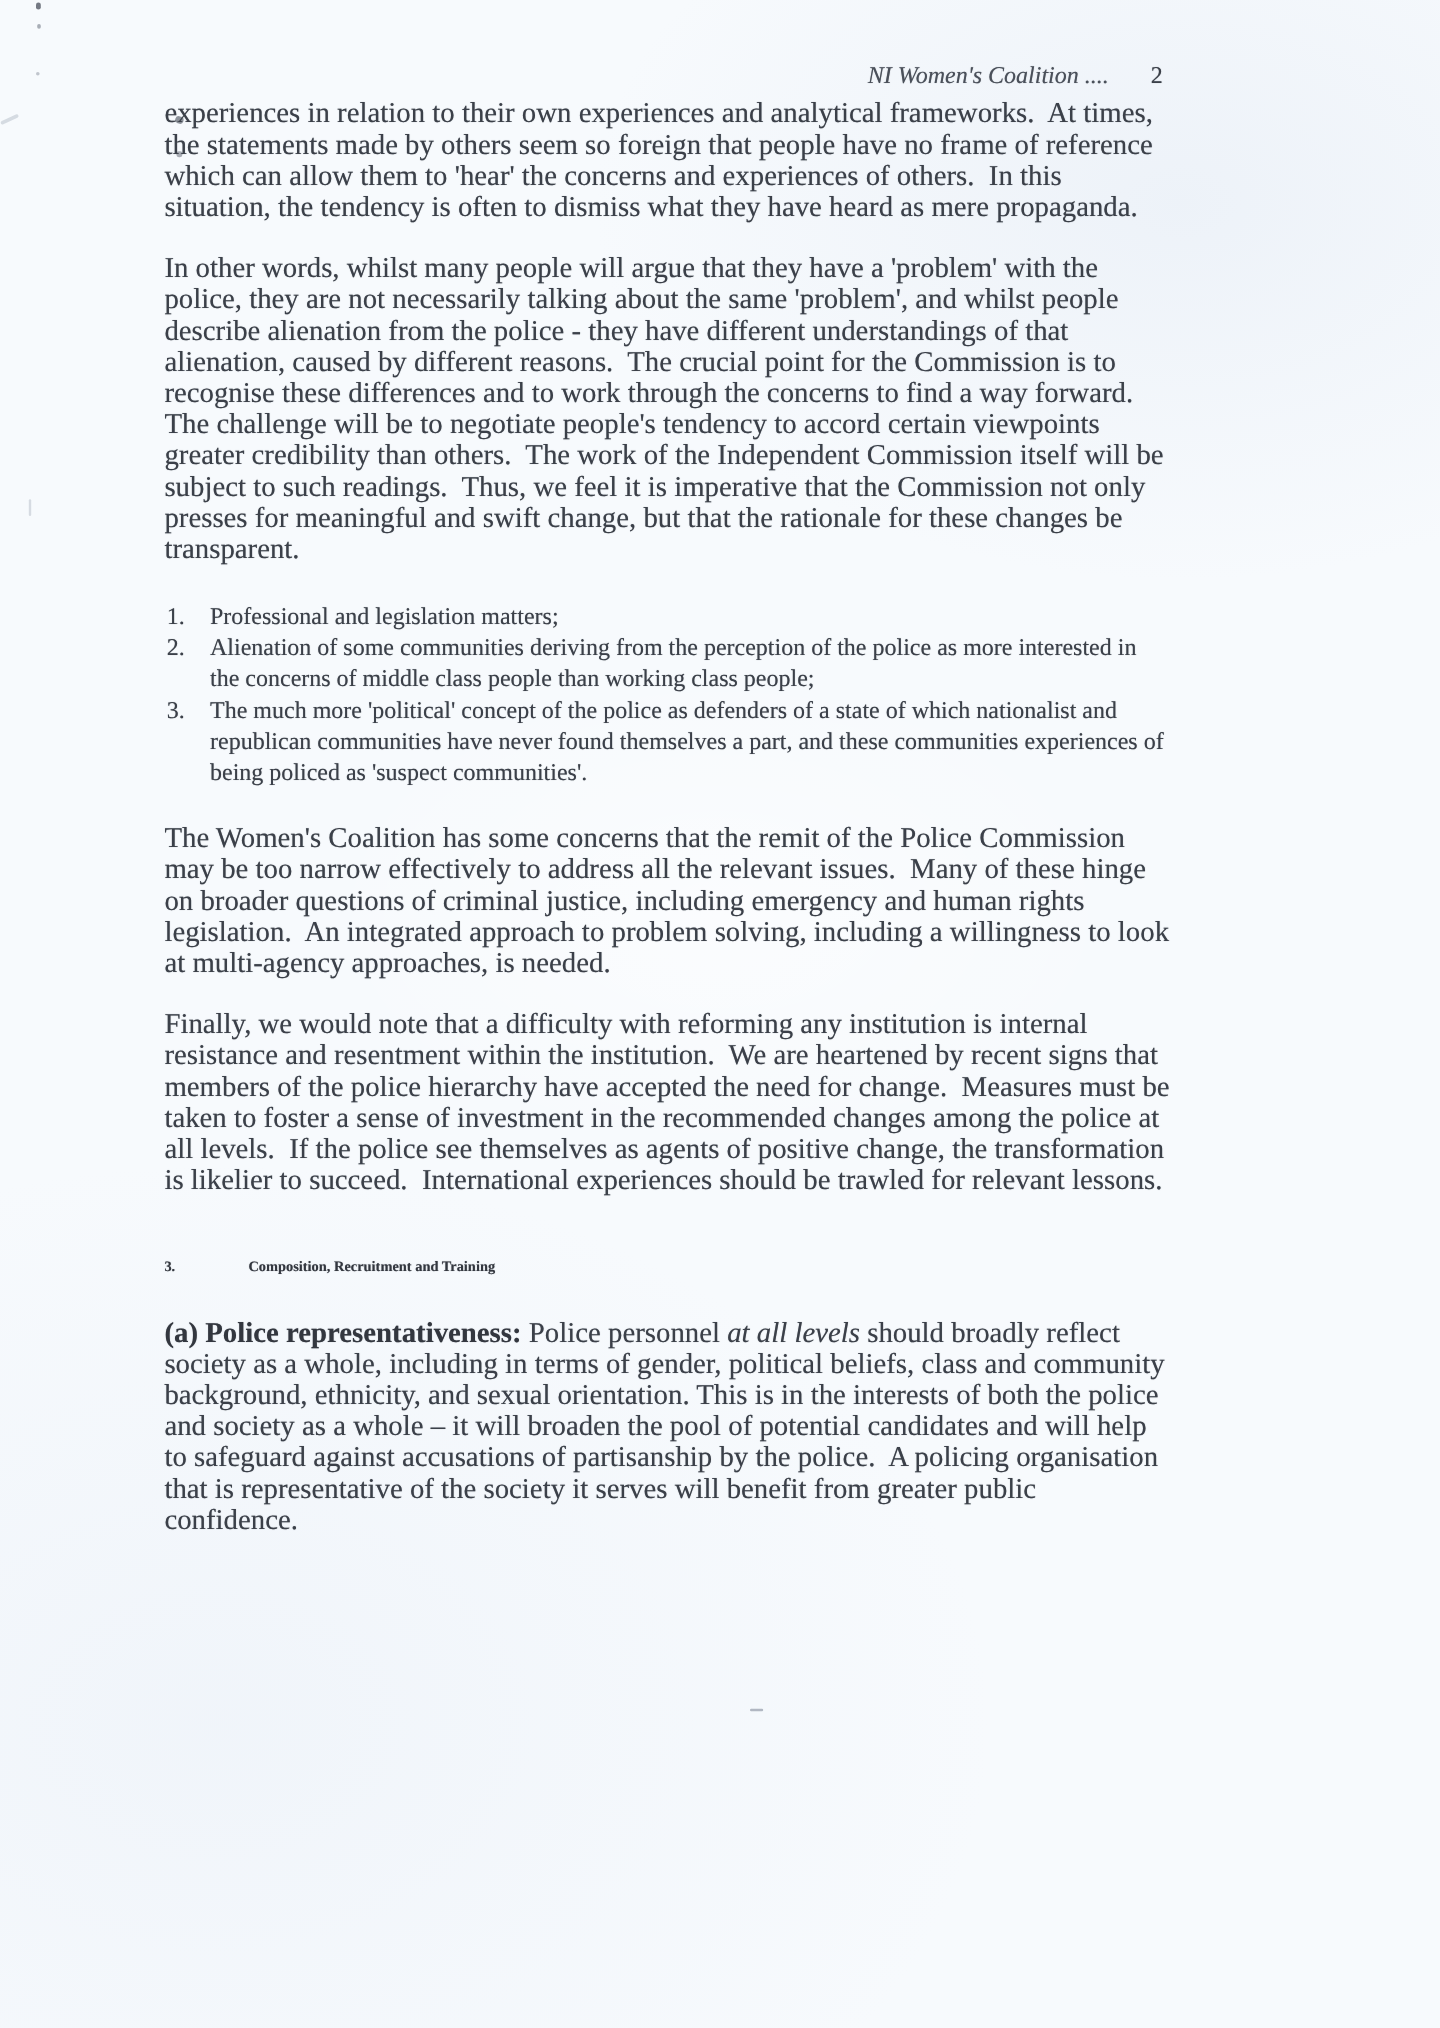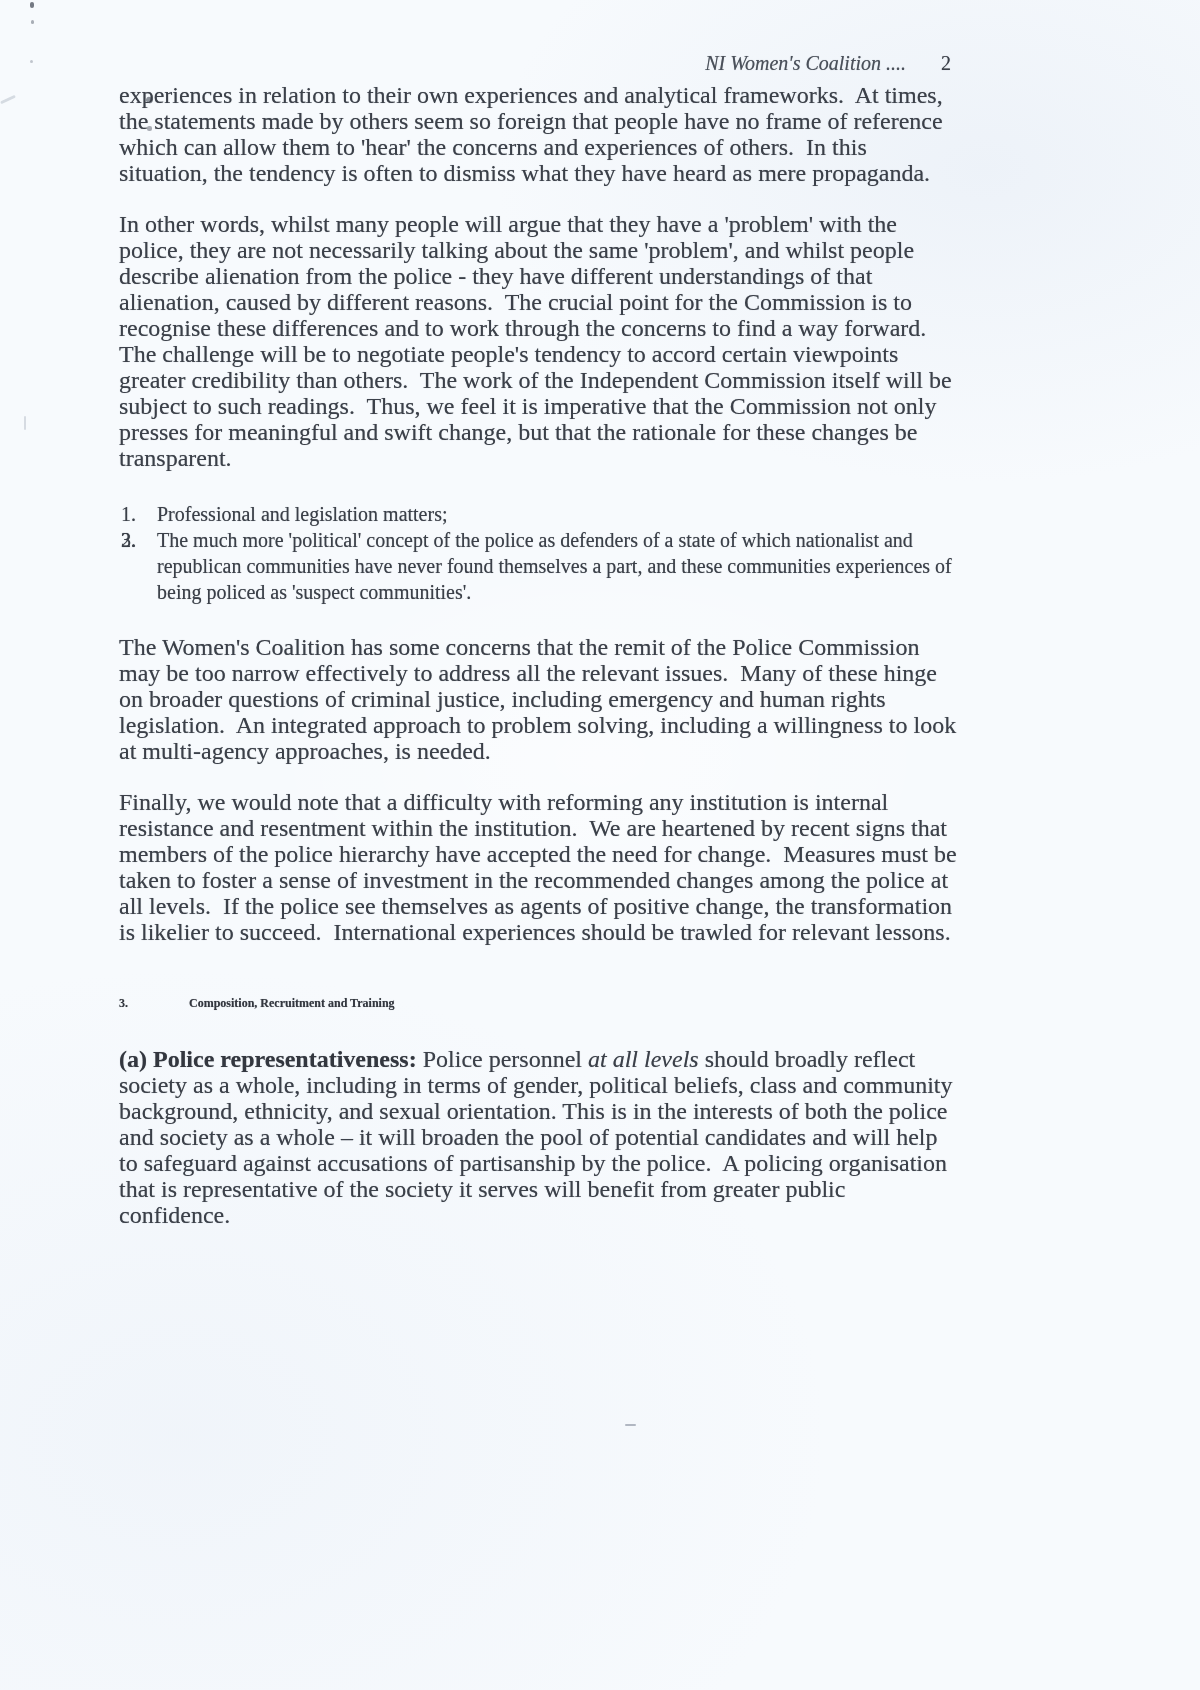--- a/index.html
+++ b/index.html
@@ -16,21 +16,21 @@
     background:
       radial-gradient(ellipse 700px 450px at 82% 10%, rgba(214,224,238,0.30), transparent 70%),
       radial-gradient(ellipse 900px 650px at 15% 85%, rgba(216,226,240,0.22), transparent 72%),
       radial-gradient(ellipse 500px 300px at 50% 45%, rgba(255,255,255,0.5), transparent 70%),
       #f7fafd;
     font-family: "Liberation Serif", "DejaVu Serif", serif;
     color: #3b4049;
   }
   .content {
     position: absolute;
-    left: 119px;
+    left: 137px;
     top: 50px;
     width: 838px;
     filter: blur(0.3px);
     text-shadow: 0 0 0.7px rgba(52,58,68,0.55);
   }
   .running-header {
     text-align: right;
     font-style: italic;
     font-size: 20px;
     line-height: 26px;
@@ -122,20 +122,21 @@
     <p class="para">In other words, whilst many people will argue that they have a 'problem' with the police, they are not necessarily talking about the same 'problem', and whilst people describe alienation from the police - they have different understandings of that alienation, caused by different reasons.  The crucial point for the Commission is to recognise these differences and to work through the concerns to find a way forward.  The challenge will be to negotiate people's tendency to accord certain viewpoints greater credibility than others.  The work of the Independent Commission itself will be subject to such readings.  Thus, we feel it is imperative that the Commission not only presses for meaningful and swift change, but that the rationale for these changes be transparent.</p>
 
 
     <ol class="numlist">
       <li class="numitem">
         <span class="num">1.</span>
         <span class="itext">Professional and legislation matters;</span>
       </li>
       <li class="numitem">
         <span class="num">2.</span>
+        <span class="itext">Alienation of some communities deriving from the perception of the police as more interested in the concerns of middle class people than working class people;</span>
       </li>
       <li class="numitem">
         <span class="num">3.</span>
         <span class="itext">The much more 'political' concept of the police as defenders of a state of which nationalist and republican communities have never found themselves a part, and these communities experiences of being policed as 'suspect communities'.</span>
       </li>
     </ol>
 
     <p class="para">The Women's Coalition has some concerns that the remit of the Police Commission may be too narrow effectively to address all the relevant issues.  Many of these hinge on broader questions of criminal justice, including emergency and human rights legislation.  An integrated approach to problem solving, including a willingness to look at multi-agency approaches, is needed.</p>
 
     <p class="para">Finally, we would note that a difficulty with reforming any institution is internal resistance and resentment within the institution.  We are heartened by recent signs that members of the police hierarchy have accepted the need for change.  Measures must be taken to foster a sense of investment in the recommended changes among the police at all levels.  If the police see themselves as agents of positive change, the transformation is likelier to succeed.  International experiences should be trawled for relevant lessons.</p>

